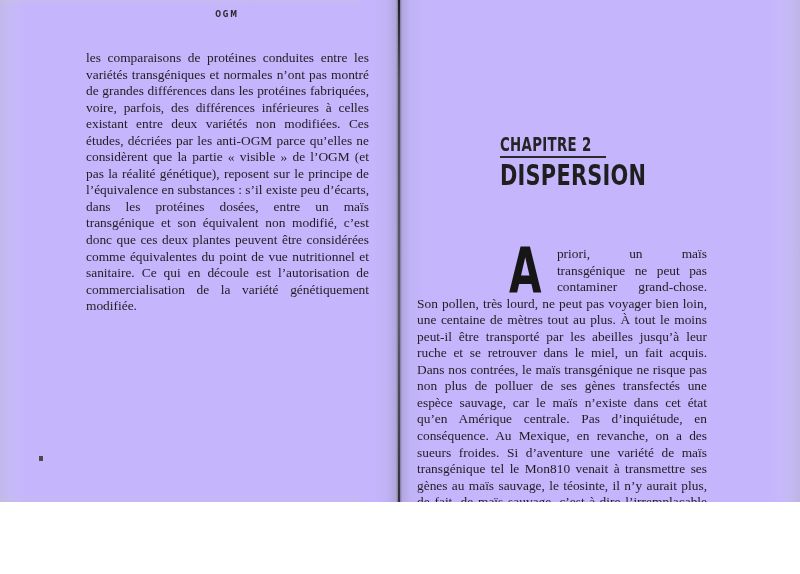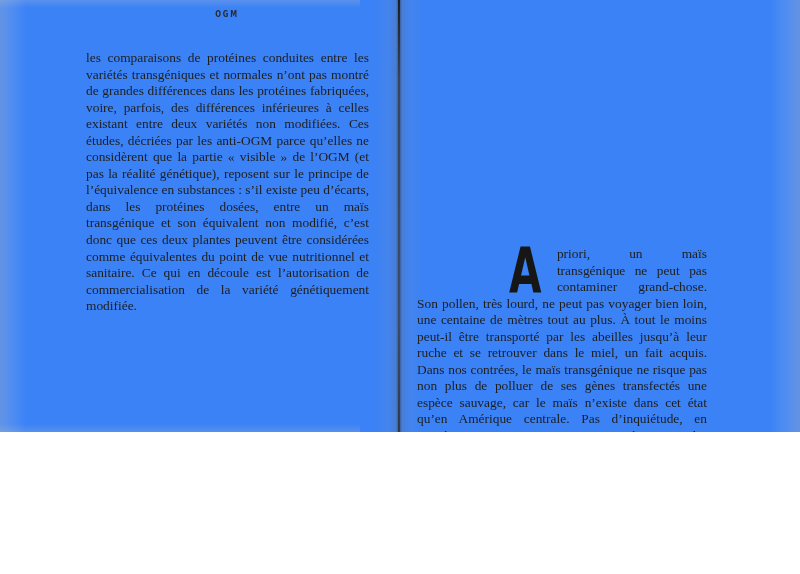--- a/index.html
+++ b/index.html
@@ -4,22 +4,22 @@
 <style>
   html, body {
     margin: 0;
     padding: 0;
     background: #ffffff;
   }
 
   #page {
     position: relative;
     width: 800px;
-    height: 432px;
-    background: #3b82f6;
+    height: 502px;
+    background: #c4b5fd;
     overflow: hidden;
     font-family: "Liberation Serif", serif;
     color: #1a1a1a;
   }
 
   
   .gutter {
     position: absolute;
     top: 0;
     left: 360px;
@@ -217,20 +217,25 @@
 <body>
 
 <div id="page">
 
   <div class="running-head">OGM</div>
 
   <div class="col-left">
     <p class="body">les comparaisons de protéines conduites entre les variétés transgéniques et normales n’ont pas montré de grandes différences dans les protéines fabriquées, voire, parfois, des différences inférieures à celles existant entre deux variétés non modifiées. Ces études, décriées par les anti-OGM parce qu’elles ne considèrent que la partie « visible » de l’OGM (et pas la réalité génétique), reposent sur le principe de l’équivalence en substances : s’il existe peu d’écarts, dans les protéines dosées, entre un maïs transgénique et son équivalent non modifié, c’est donc que ces deux plantes peuvent être considérées comme équivalentes du point de vue nutritionnel et sanitaire. Ce qui en découle est l’autorisation de commercialisation de la variété génétiquement modifiée.</p>
   </div>
 
+  <div class="chapter-block">
+    <div class="chapter-kicker">CHAPITRE 2</div>
+    <div class="chapter-rule"></div>
+    <div class="chapter-title">DISPERSION</div>
+  </div>
 
   <div class="col-right">
     <div class="dropcap-indent"></div>
     <span class="dropcap">A</span>
     <p class="body"><span class="italic">priori</span><span>, un maïs transgénique ne peut pas contaminer grand-chose. Son pollen, très lourd, ne peut pas voyager bien loin, une centaine de mètres tout au plus. À tout le moins peut-il être transporté par les abeilles jusqu’à leur ruche et se retrouver dans le miel, un fait acquis. Dans nos contrées, le maïs transgénique ne risque pas non plus de polluer de ses gènes transfectés une espèce sauvage, car le maïs n’existe dans cet état qu’en Amérique centrale. Pas d’inquiétude, en conséquence. Au Mexique, en revanche, on a des sueurs froides. Si d’aventure une variété de maïs transgénique tel le Mon810 venait à transmettre ses gènes au maïs sauvage, le téosinte, il n’y aurait plus, de fait, de maïs sauvage, c’est-à-dire l’irremplaçable banque de gènes à partir de laquelle</span></p>
   </div>
 
   <div class="folio">83</div>
 
   <div class="edge-left"></div>

